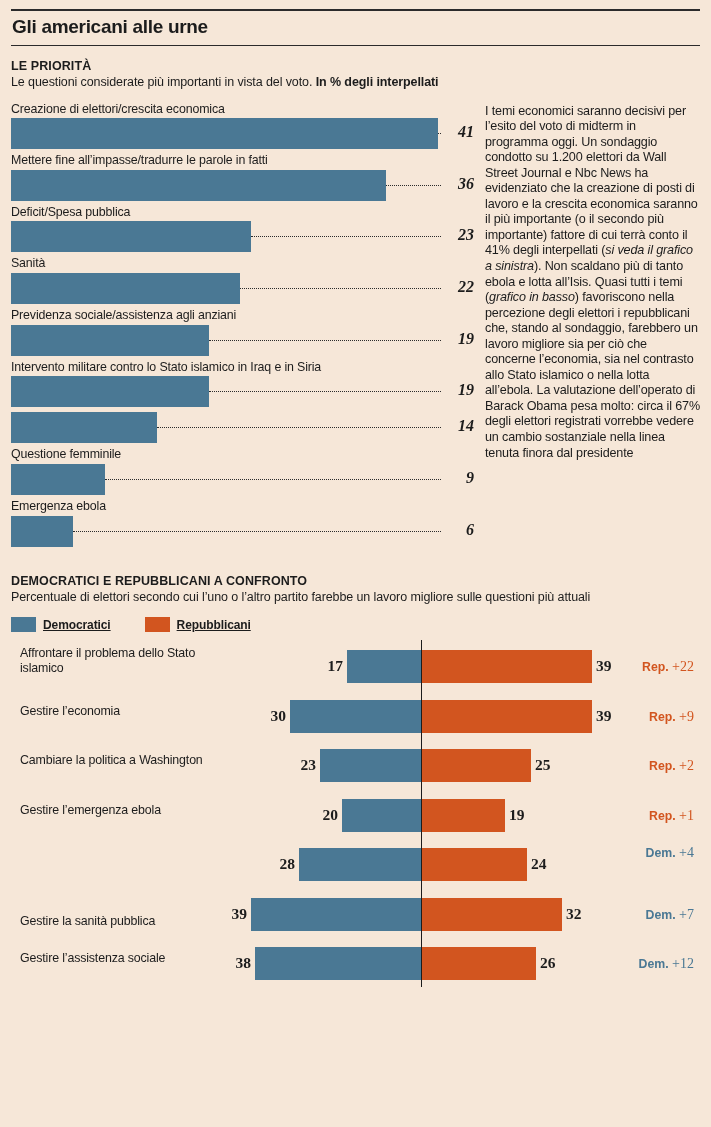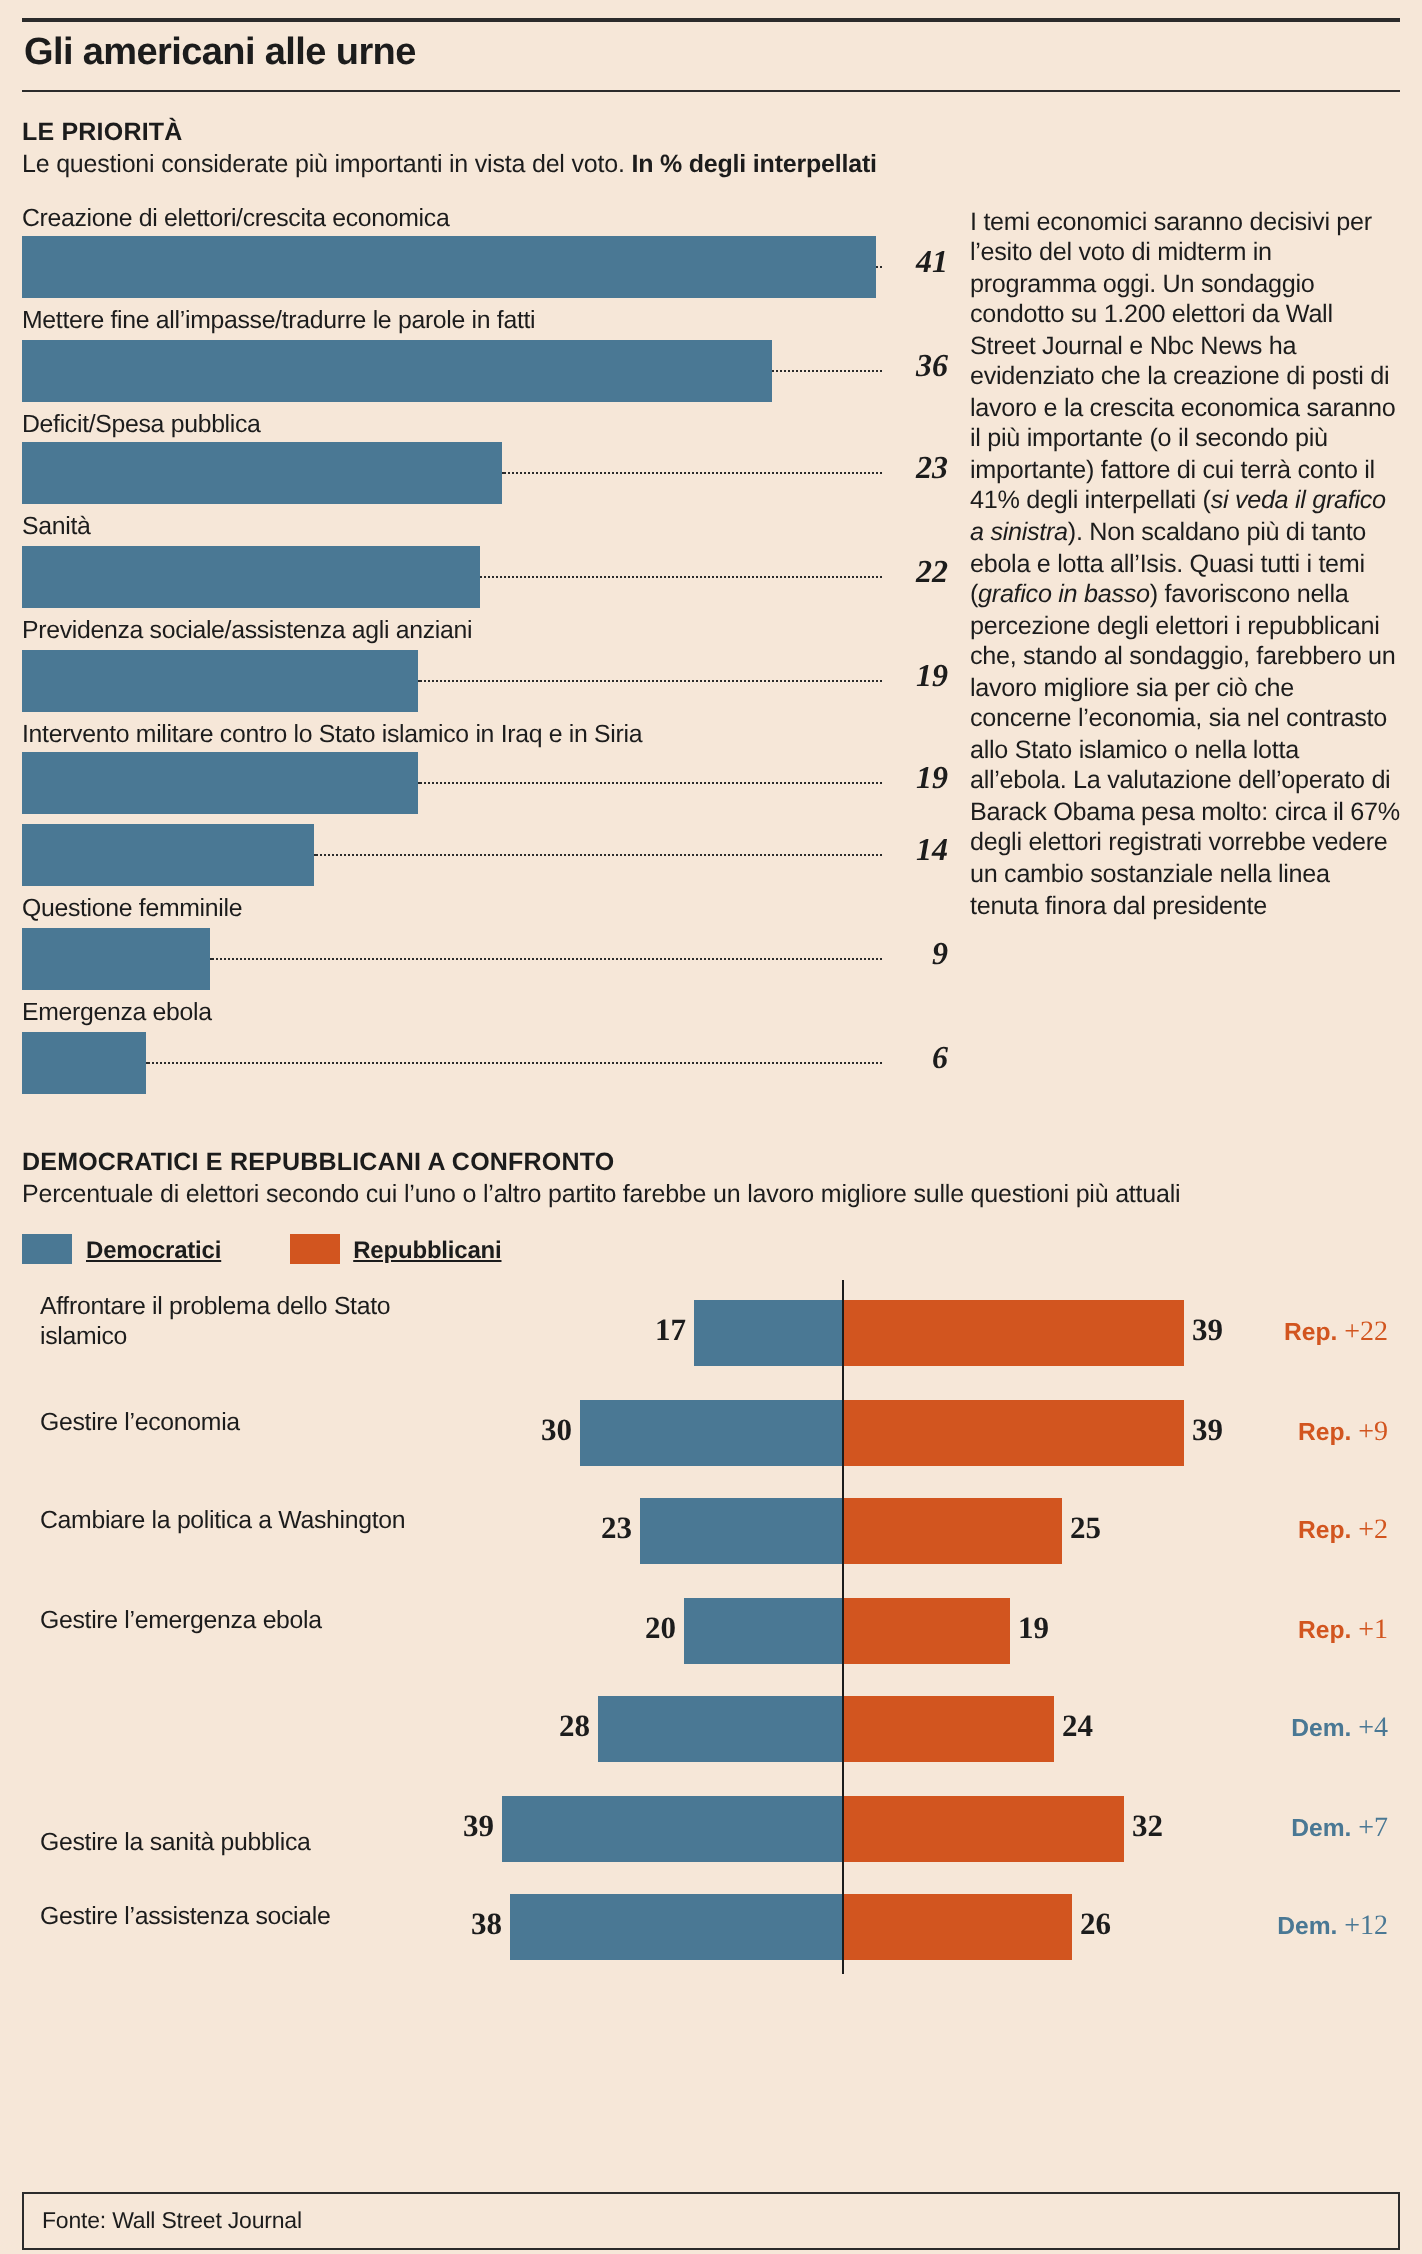--- a/index.html
+++ b/index.html
@@ -234,38 +234,35 @@
           <div class="dbar-right" style="left: 411px; width: 83px; top: 4px; background: rgb(210, 85, 31);"></div>
           <div class="dval" style="left: 305px; top: 11px; width: 22px; text-align: right;">20</div>
           <div class="dval" style="left: 498px; top: 11px;">19</div>
           <div class="ddelta rep" style="top: 13px;"><span class="party">Rep.</span> <span class="num">+1</span></div>
         </div>
         <div class="drow" style="top: 204px;">
           <div class="dbar-left" style="left: 288px; width: 122px; top: 4px; background: rgb(74, 120, 148);"></div>
           <div class="dbar-right" style="left: 411px; width: 105px; top: 4px; background: rgb(210, 85, 31);"></div>
           <div class="dval" style="left: 262px; top: 11px; width: 22px; text-align: right;">28</div>
           <div class="dval" style="left: 520px; top: 11px;">24</div>
-          <div class="ddelta dem" style="top: 13px;"><span class="party">Dem.</span> <span class="num">+4</span></div>
+          <div class="ddelta dem" style="top: 1px;"><span class="party">Dem.</span> <span class="num">+4</span></div>
         </div>
         <div class="drow" style="top: 254px;">
           <div class="dlabel" style="top: 20px;">Gestire la sanità pubblica</div>
           <div class="dbar-left" style="left: 240px; width: 170px; top: 4px; background: rgb(74, 120, 148);"></div>
           <div class="dbar-right" style="left: 411px; width: 140px; top: 4px; background: rgb(210, 85, 31);"></div>
           <div class="dval" style="left: 214px; top: 11px; width: 22px; text-align: right;">39</div>
           <div class="dval" style="left: 555px; top: 11px;">32</div>
           <div class="ddelta dem" style="top: 13px;"><span class="party">Dem.</span> <span class="num">+7</span></div>
         </div>
         <div class="drow" style="top: 303px;">
           <div class="dlabel" style="top: 8px;">Gestire l’assistenza sociale</div>
           <div class="dbar-left" style="left: 244px; width: 166px; top: 4px; background: rgb(74, 120, 148);"></div>
           <div class="dbar-right" style="left: 411px; width: 114px; top: 4px; background: rgb(210, 85, 31);"></div>
           <div class="dval" style="left: 218px; top: 11px; width: 22px; text-align: right;">38</div>
           <div class="dval" style="left: 529px; top: 11px;">26</div>
           <div class="ddelta dem" style="top: 13px;"><span class="party">Dem.</span> <span class="num">+12</span></div>
         </div>
       </div>
   </div>
 
-  <div class="footer">
-    <span>Fonte: Wall Street Journal</span>
-  </div>
 
 </div>
 
 </body></html>

